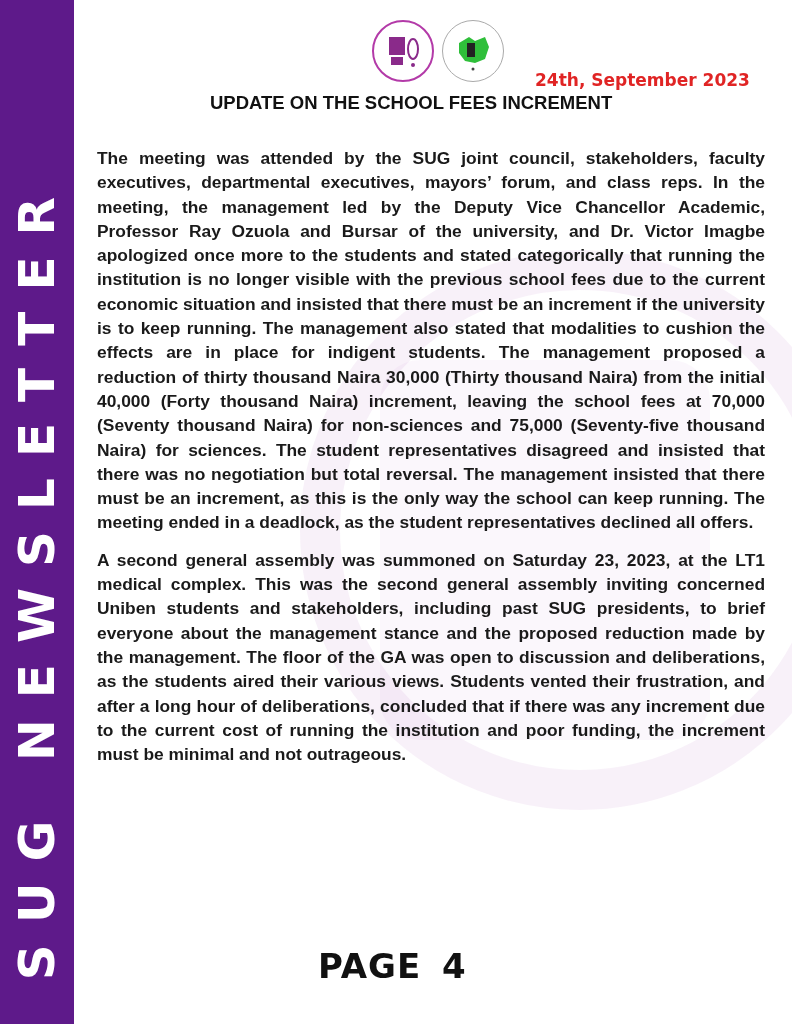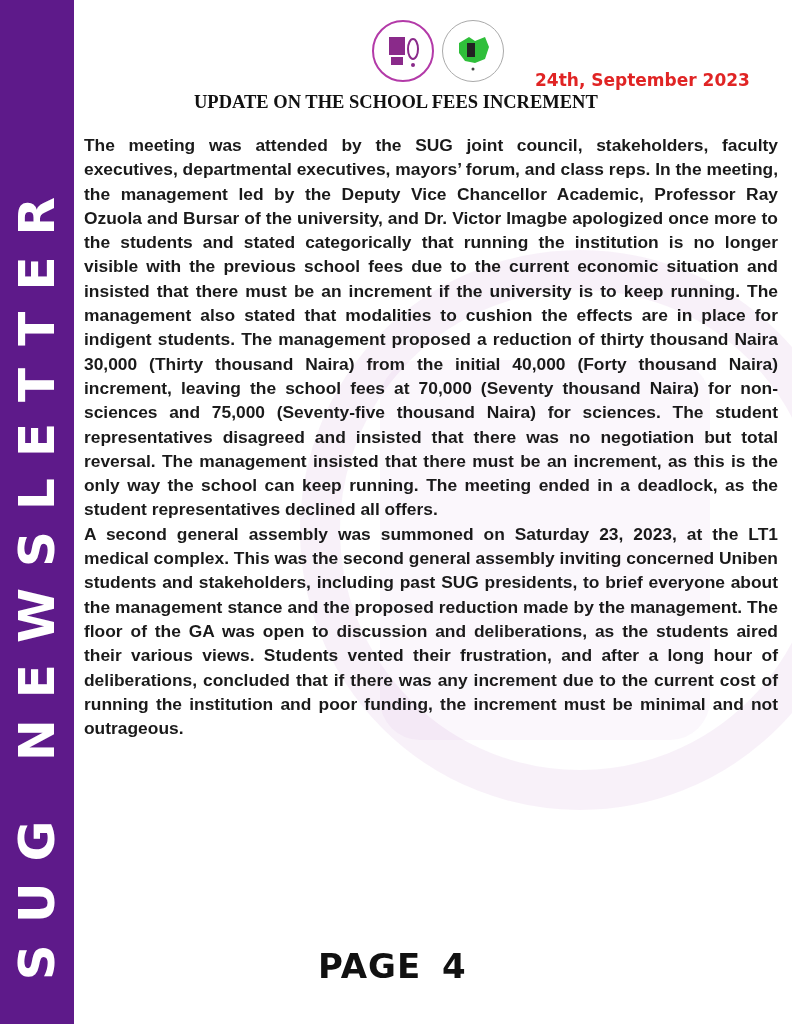--- a/index.html
+++ b/index.html
@@ -6,23 +6,23 @@
   body { width:792px; height:1024px; position:relative; overflow:hidden; background:#ffffff; font-family:"Liberation Sans", sans-serif; }
   .sidebar { position:absolute; left:0; top:0; width:74px; height:1024px; background:#5e1a8a; }
   .sidebar-text { position:absolute; left:37px; top:578px; transform:translate(-50%,-50%) rotate(-90deg); white-space:nowrap; color:#ffffff; font-family:"DejaVu Sans", sans-serif; font-weight:bold; font-size:50px; letter-spacing:21px; }
   .watermark { position:absolute; left:300px; top:250px; width:560px; height:560px; border-radius:50%; border:40px solid rgba(186,120,200,0.10); box-sizing:border-box; }
   .watermark2 { position:absolute; left:380px; top:360px; width:330px; height:380px; background:rgba(186,120,200,0.06); border-radius:40px; }
   .logos { position:absolute; top:20px; left:372px; display:flex; gap:8px; }
   .logo { width:62px; height:62px; border-radius:50%; box-sizing:border-box; display:flex; align-items:center; justify-content:center; }
   .logo-uniben { border:2px solid #b33aa8; }
   .logo-sug { border:1px solid #aaa; }
   .date { position:absolute; top:70px; left:535px; color:#e02424; font-family:"DejaVu Sans", sans-serif; font-weight:bold; font-size:17px; }
-  .title { position:absolute; top:92px; left:194px; width:480px; color:#111; font-family:Liberation Serif, serif; font-weight:bold; font-size:18.5px; white-space:nowrap; }
+  .title { position:absolute; top:92px; left:210px; width:480px; color:#111; font-family:Liberation Sans, sans-serif; font-weight:bold; font-size:18.5px; white-space:nowrap; }
   .content { position:absolute; top:133px; left:84px; width:694px; color:#1a1a1a; font-weight:bold; font-size:17.4px; line-height:24.3px; text-align:justify; }
-  .content p { margin:0; }
+  .content p { margin:13px; }
   .page { position:absolute; top:946px; left:318px; font-family:"DejaVu Sans", sans-serif; font-weight:bold; font-size:34px; color:#111; letter-spacing:1px; word-spacing:8px; }
 </style>
 </head>
 <body>
 
 <div class="sidebar">
   <div class="sidebar-text">SUG NEWSLETTER</div>
 </div>
 
 <div class="watermark"></div>

